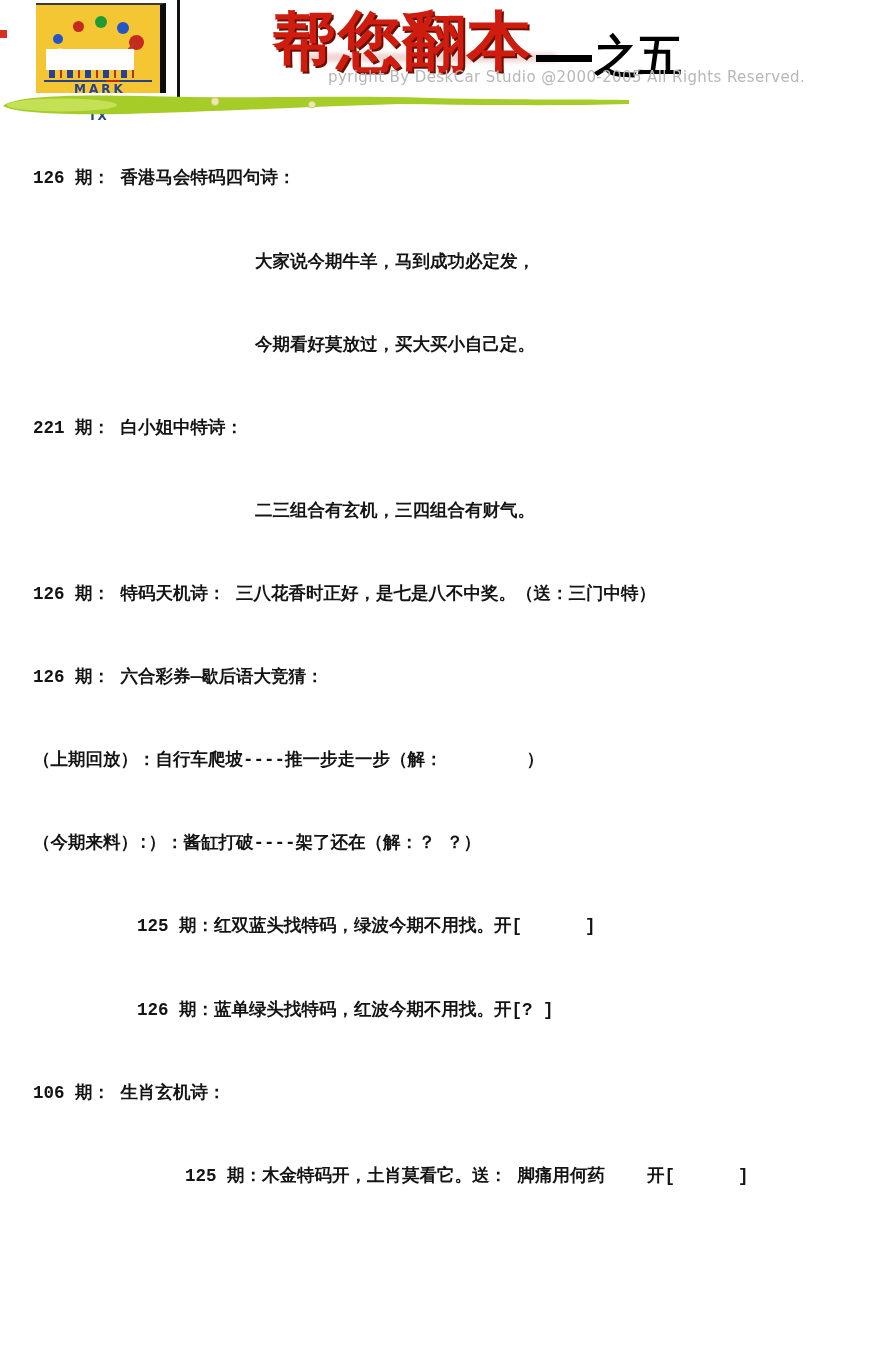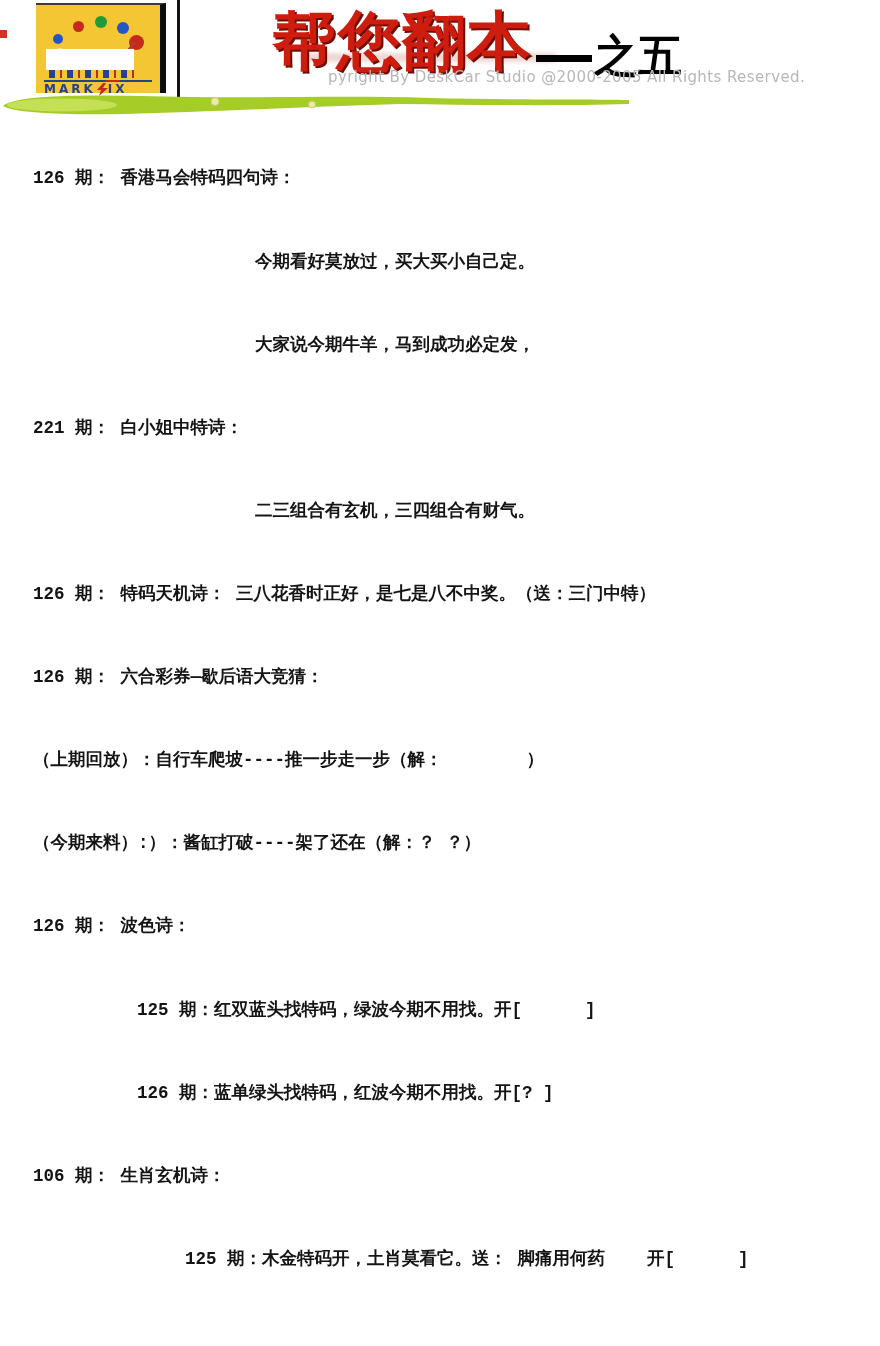--- a/index.html
+++ b/index.html
@@ -24,21 +24,21 @@
   .d5{left:93px;top:30px;width:15px;height:15px;background:#c62a1e;}
   .dtiny{left:21px;top:43px;width:6px;height:6px;background:#e8e2b0;}
   .match{position:absolute;left:86px;top:42px;width:16px;height:3px;background:#b43a20;transform:rotate(-50deg);}
   .white-strip{position:absolute;left:10px;top:44px;width:88px;height:21px;background:#ffffff;}
   .glyph-remnant{position:absolute;left:13px;top:65px;width:86px;height:8px;
     background:repeating-linear-gradient(90deg,#27418f 0 6px,transparent 6px 11px,#b03224 11px 13px,transparent 13px 18px);}
   .brand-rule{position:absolute;left:8px;top:75px;width:108px;height:2px;background:#27418f;}
   .brand-rule .redseg{position:absolute;left:62px;top:0;width:14px;height:2px;background:#c62a1e;}
   .brand-row{position:absolute;left:8px;top:77px;width:112px;height:14px;display:flex;align-items:center;
     font-family:"DejaVu Sans","Liberation Sans",sans-serif;font-weight:bold;font-size:12px;
-    letter-spacing:3px;color:#27418f;}
+    letter-spacing:3px;color:#27418f;flex-direction:column;}
   .bolt{width:11px;height:13px;flex:0 0 auto;margin:0 0 0 1px;}
   .title-wrap{position:absolute;left:272px;top:0px;width:380px;height:92px;white-space:nowrap;}
   .title-main{
     font-size:64px;font-weight:bold;color:#ce1c0e;letter-spacing:1px;line-height:82px;
     text-shadow:2px 2px 0 #6d0e05;display:inline-block;vertical-align:top;
   }
   .title-dash{display:inline-block;width:56px;height:7px;background:#000;vertical-align:top;margin:55px 2px 0 4px;}
   .title-suffix{display:inline-block;font-size:44px;font-weight:bold;color:#000;vertical-align:top;margin-top:34px;line-height:44px;}
   .wm-blur{position:absolute;left:300px;top:53px;width:256px;height:9px;background:rgba(190,110,100,0.28);filter:blur(2px);}
   .wm-copy{position:absolute;left:328px;top:68px;font-family:"DejaVu Sans","Liberation Sans",sans-serif;
@@ -94,29 +94,28 @@
   <svg class="swoosh" viewBox="0 0 632 32">
     <path d="M3,14 C12,5 60,2 140,4 C250,7 340,3 430,6 C510,8 585,7 629,8 L629,12 C560,14 480,13 400,12 C300,15 205,20 125,22 C62,23 14,21 3,14 Z" fill="#a6cc28"></path>
     <ellipse cx="62" cy="13" rx="55" ry="6.5" fill="#c4e055"></ellipse>
     <circle cx="215" cy="9.5" r="4" fill="#efe6a8" stroke="#c2ce6e" stroke-width="1"></circle>
     <circle cx="312" cy="12.5" r="3.5" fill="#efe6a8" stroke="#c2ce6e" stroke-width="1"></circle>
   </svg>
 </div>
 
 <div class="content">
   <div>126 期： 香港马会特码四句诗：</div>
+  <div class="ind-poem">大家说今期牛羊，马到成功必定发，</div>
   <div class="ind-poem">今期看好莫放过，买大买小自己定。</div>
-  <div class="ind-poem">大家说今期牛羊，马到成功必定发，</div>
   <div>221 期： 白小姐中特诗：</div>
   <div class="ind-poem">二三组合有玄机，三四组合有财气。</div>
   <div>126 期： 特码天机诗： 三八花香时正好，是七是八不中奖。（送：三门中特）</div>
   <div>126 期： 六合彩券—歇后语大竞猜：</div>
   <div class="ind-riddle">（上期回放）：自行车爬坡----推一步走一步（解：        ）</div>
   <div class="ind-riddle">（今期来料）:）：酱缸打破----架了还在（解：？ ？）</div>
-  <div>126 期： 波色诗：</div>
   <div class="ind-bose">125 期：红双蓝头找特码，绿波今期不用找。开[      ]</div>
   <div class="ind-bose">126 期：蓝单绿头找特码，红波今期不用找。开[? ]</div>
   <div>106 期： 生肖玄机诗：</div>
   <div class="ind-sx">125 期：木金特码开，土肖莫看它。送： 脚痛用何药    开[      ]</div>
   
   
   
   
   
   

